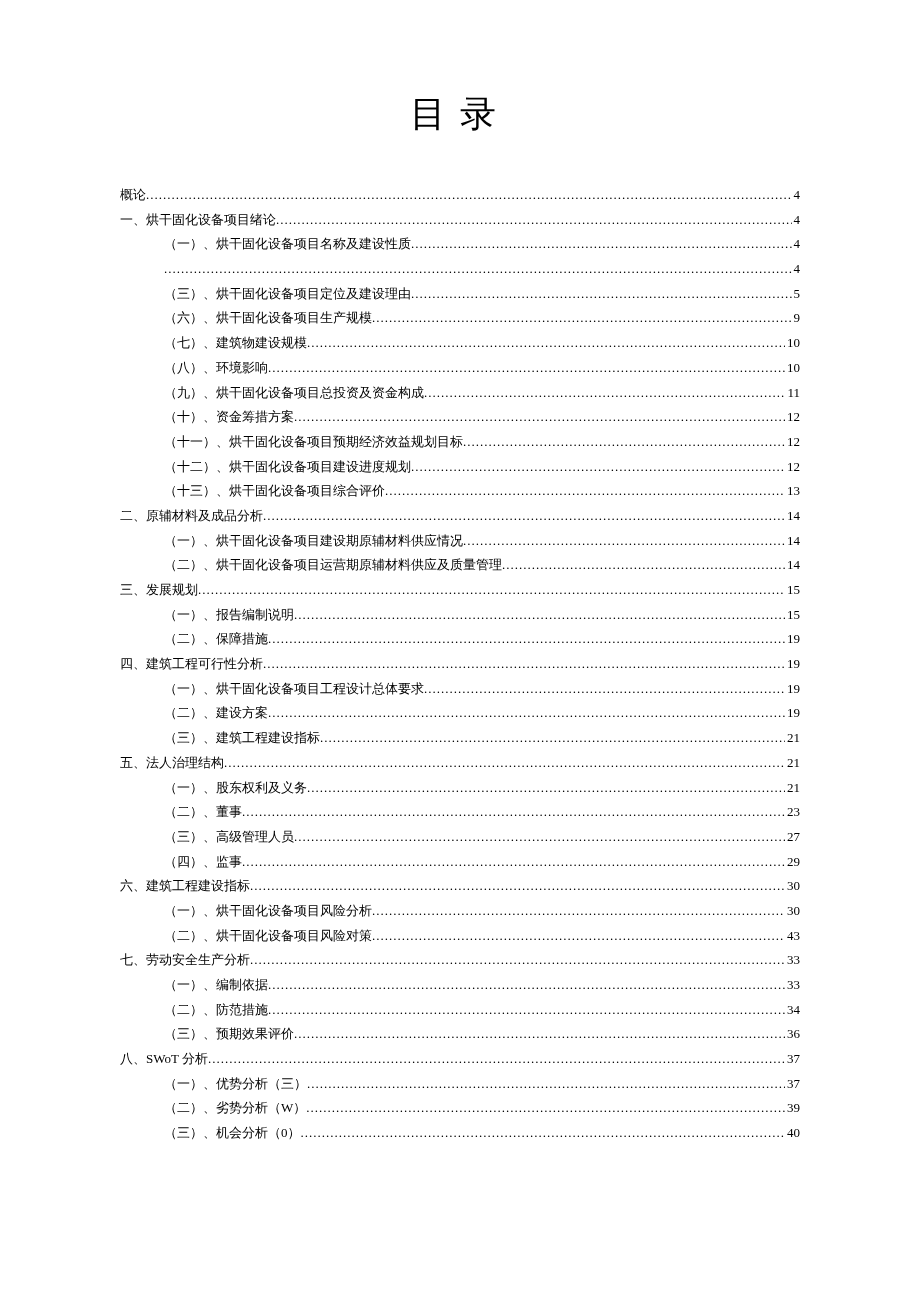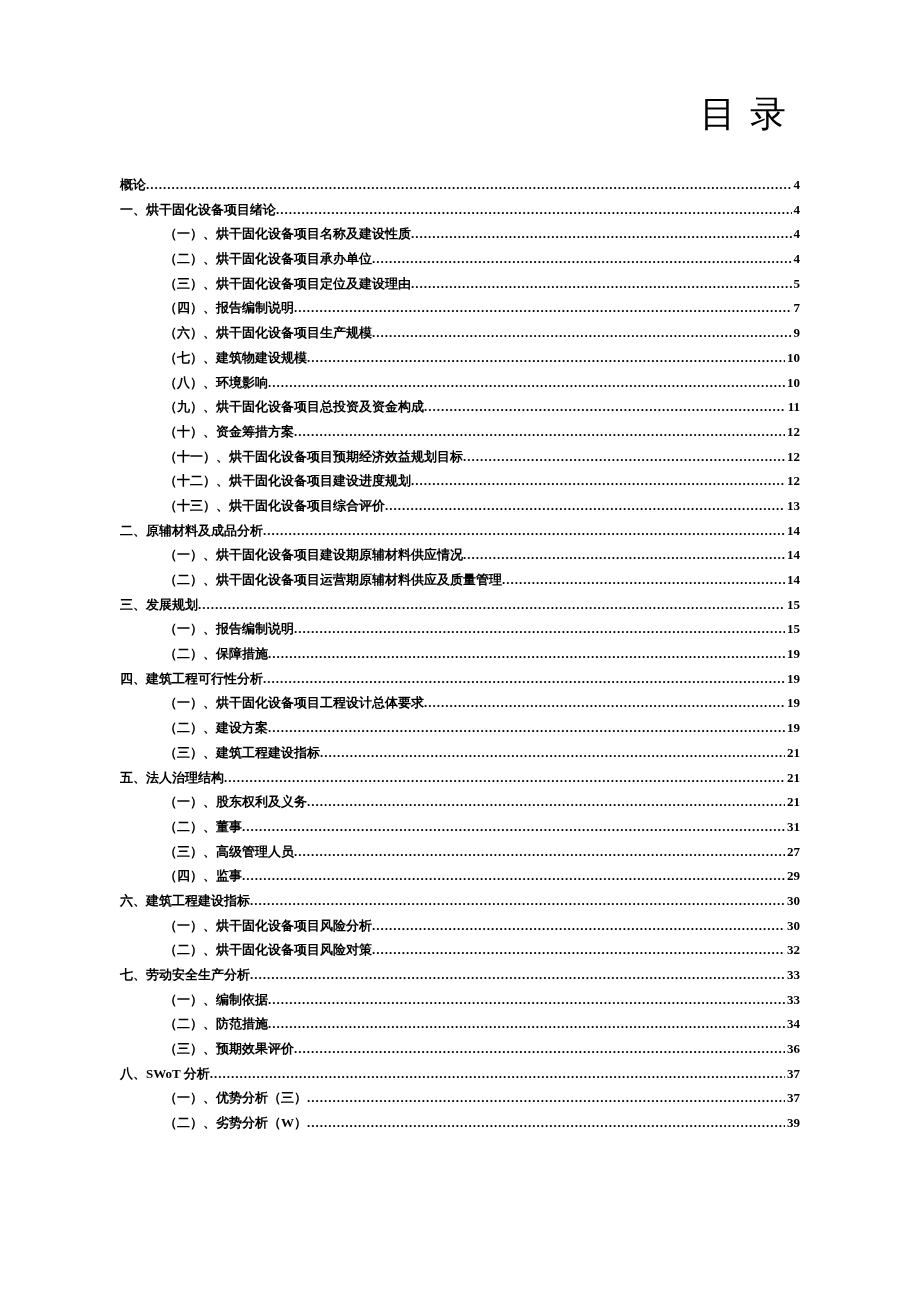--- a/index.html
+++ b/index.html
@@ -8,34 +8,33 @@
       box-sizing: border-box;
     }
     body {
       background: #ffffff;
       width: 920px;
       font-family: "SimSun", "宋体", serif;
       color: #000000;
       padding: 90px 120px 60px 120px;
     }
     .title {
-      text-align: right;
+      text-align: center;
       font-size: 36px;
       letter-spacing: 14px;
-      margin-bottom: 34px;
+      margin-bottom: 44px;
       font-weight: normal;
       font-family: "SimSun", "宋体", serif;
     }
     .toc-item {
       display: flex;
       align-items: flex-end;
       font-size: 13px;
       line-height: 1.9;
       white-space: nowrap;
-      font-weight: bold;
     }
     .toc-item.level-0 { padding-left: 0; }
     .toc-item.level-1 { padding-left: 44px; }
     .toc-label {
       flex: 0 0 auto;
     }
     .toc-dots {
       flex: 1 1 auto;
       overflow: hidden;
       letter-spacing: 1px;
@@ -65,35 +64,29 @@
       <span class="toc-label">一、烘干固化设备项目绪论</span>
       <span class="toc-dots"></span>
       <span class="toc-page">4</span>
     </div>
     <div class="toc-item level-1">
       <span class="toc-label">（一）、烘干固化设备项目名称及建设性质</span>
       <span class="toc-dots"></span>
       <span class="toc-page">4</span>
     </div>
     <div class="toc-item level-1">
-      <span class="toc-label">（二）、烘干固化设备项目承办单位</span>
       <span class="toc-dots"></span>
       <span class="toc-page">4</span>
     </div>
     <div class="toc-item level-1">
       <span class="toc-label">（三）、烘干固化设备项目定位及建设理由</span>
       <span class="toc-dots"></span>
       <span class="toc-page">5</span>
     </div>
     <div class="toc-item level-1">
-      <span class="toc-label">（四）、报告编制说明</span>
-      <span class="toc-dots"></span>
-      <span class="toc-page">7</span>
-    </div>
-    <div class="toc-item level-1">
       <span class="toc-label">（六）、烘干固化设备项目生产规模</span>
       <span class="toc-dots"></span>
       <span class="toc-page">9</span>
     </div>
     <div class="toc-item level-1">
       <span class="toc-label">（七）、建筑物建设规模</span>
       <span class="toc-dots"></span>
       <span class="toc-page">10</span>
     </div>
     <div class="toc-item level-1">
@@ -182,21 +175,21 @@
       <span class="toc-page">21</span>
     </div>
     <div class="toc-item level-1">
       <span class="toc-label">（一）、股东权利及义务</span>
       <span class="toc-dots"></span>
       <span class="toc-page">21</span>
     </div>
     <div class="toc-item level-1">
       <span class="toc-label">（二）、董事</span>
       <span class="toc-dots"></span>
-      <span class="toc-page">31</span>
+      <span class="toc-page">23</span>
     </div>
     <div class="toc-item level-1">
       <span class="toc-label">（三）、高级管理人员</span>
       <span class="toc-dots"></span>
       <span class="toc-page">27</span>
     </div>
     <div class="toc-item level-1">
       <span class="toc-label">（四）、监事</span>
       <span class="toc-dots"></span>
       <span class="toc-page">29</span>
@@ -207,21 +200,21 @@
       <span class="toc-page">30</span>
     </div>
     <div class="toc-item level-1">
       <span class="toc-label">（一）、烘干固化设备项目风险分析</span>
       <span class="toc-dots"></span>
       <span class="toc-page">30</span>
     </div>
     <div class="toc-item level-1">
       <span class="toc-label">（二）、烘干固化设备项目风险对策</span>
       <span class="toc-dots"></span>
-      <span class="toc-page">32</span>
+      <span class="toc-page">43</span>
     </div>
     <div class="toc-item level-0">
       <span class="toc-label">七、劳动安全生产分析</span>
       <span class="toc-dots"></span>
       <span class="toc-page">33</span>
     </div>
     <div class="toc-item level-1">
       <span class="toc-label">（一）、编制依据</span>
       <span class="toc-dots"></span>
       <span class="toc-page">33</span>
@@ -243,14 +236,19 @@
     </div>
     <div class="toc-item level-1">
       <span class="toc-label">（一）、优势分析（三）</span>
       <span class="toc-dots"></span>
       <span class="toc-page">37</span>
     </div>
     <div class="toc-item level-1">
       <span class="toc-label">（二）、劣势分析（W）</span>
       <span class="toc-dots"></span>
       <span class="toc-page">39</span>
+    </div>
+    <div class="toc-item level-1">
+      <span class="toc-label">（三）、机会分析（0）</span>
+      <span class="toc-dots"></span>
+      <span class="toc-page">40</span>
     </div>
   </div>
 
 </body></html>

